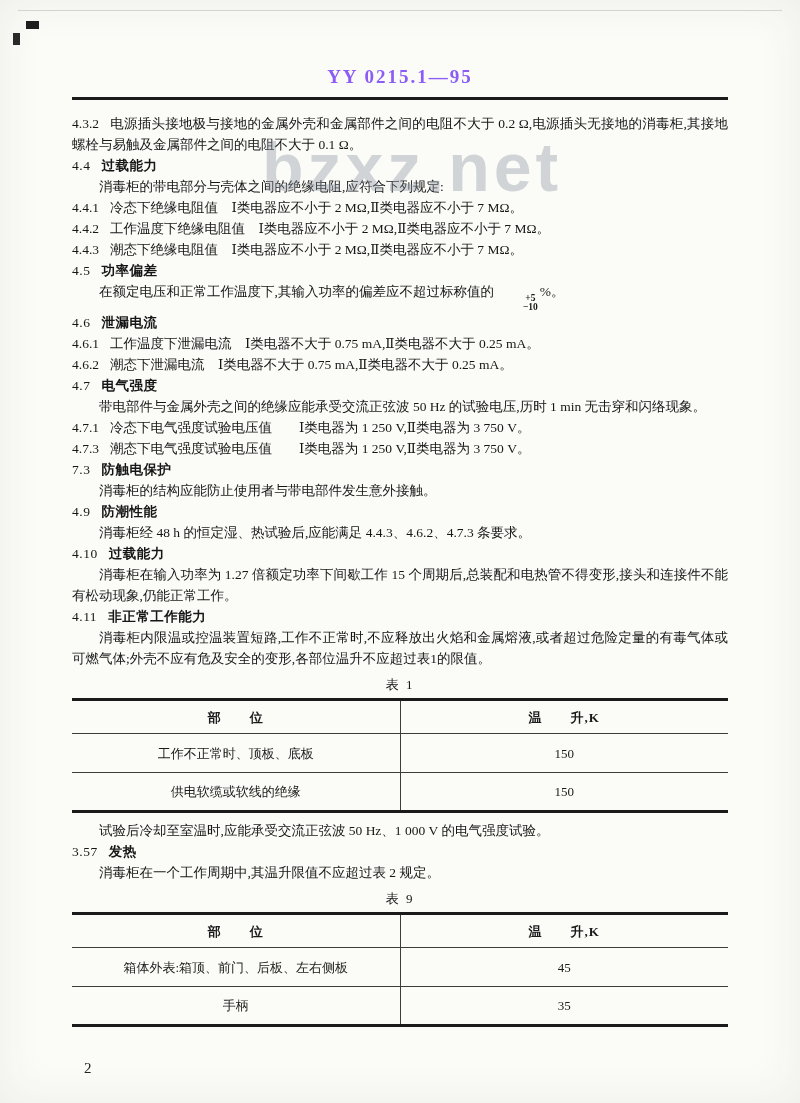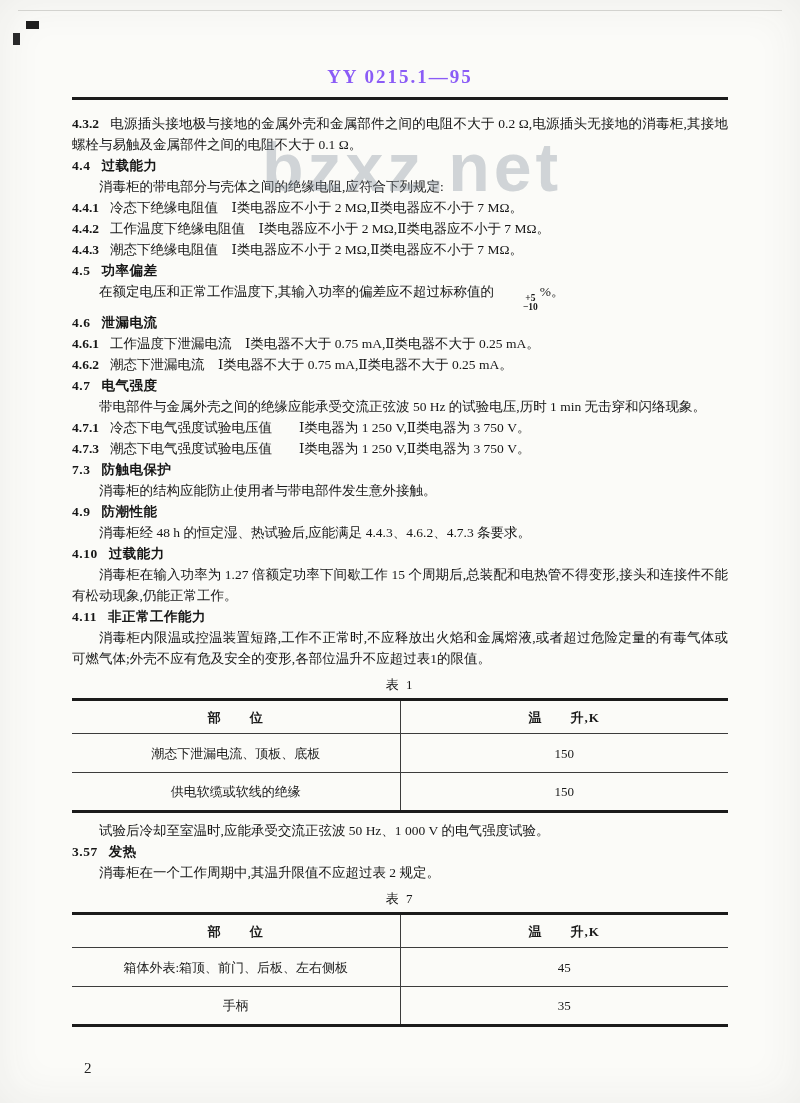--- a/index.html
+++ b/index.html
@@ -30,21 +30,21 @@
 
   .std-code {
     text-align:center; font-weight:700;
     font-size:19px; letter-spacing:2px; line-height:26px;
     color:#8b5cf6;
   }
   .head-rule { height:3px; background:#1c1c1c; margin-top:7px; margin-bottom:13px; }
 
   .doc-body { font-size:13.5px; line-height:21px; }
   .para { margin:0; text-align:justify; }
-  .para .num { font-weight:700; margin-right:11px; white-space:nowrap;margin-top:46px; }
+  .para .num { font-weight:400; margin-right:11px; white-space:nowrap;margin-top:46px; }
   .para.heading .t { font-weight:700; }
   .para.heading { letter-spacing:0.5px; }
   .para.indent { text-indent:2em; }
 
   .frac {
     display:inline-flex; flex-direction:column; justify-content:center;
     vertical-align:-5px; text-align:center;
     font-size:9.5px; line-height:9px; margin:0 2px; font-weight:700;
   }
 
@@ -123,36 +123,36 @@
       <div class="tbl-label">表 1</div>
       <table class="std-table">
         <thead>
           <tr>
             <th>部　　位</th>
             <th>温　　升,K</th>
           </tr>
         </thead>
         <tbody>
           <tr>
-            <td>潮态下泄漏电流、顶板、底板</td>
+            <td>工作不正常时、顶板、底板</td>
             <td>150</td>
           </tr>
           <tr>
             <td>供电软缆或软线的绝缘</td>
             <td>150</td>
           </tr>
         </tbody>
       </table>
 
       <p class="para indent"><span class="t">试验后冷却至室温时,应能承受交流正弦波 50 Hz、1 000 V 的电气强度试验。</span></p>
 
       <p class="para heading"><span class="num">3.57</span><span class="t">发热</span></p>
       <p class="para indent"><span class="t">消毒柜在一个工作周期中,其温升限值不应超过表 2 规定。</span></p>
 
-      <div class="tbl-label">表 7</div>
+      <div class="tbl-label">表 9</div>
       <table class="std-table">
         <thead>
           <tr>
             <th>部　　位</th>
             <th>温　　升,K</th>
           </tr>
         </thead>
         <tbody>
           <tr>
             <td>箱体外表:箱顶、前门、后板、左右侧板</td>

